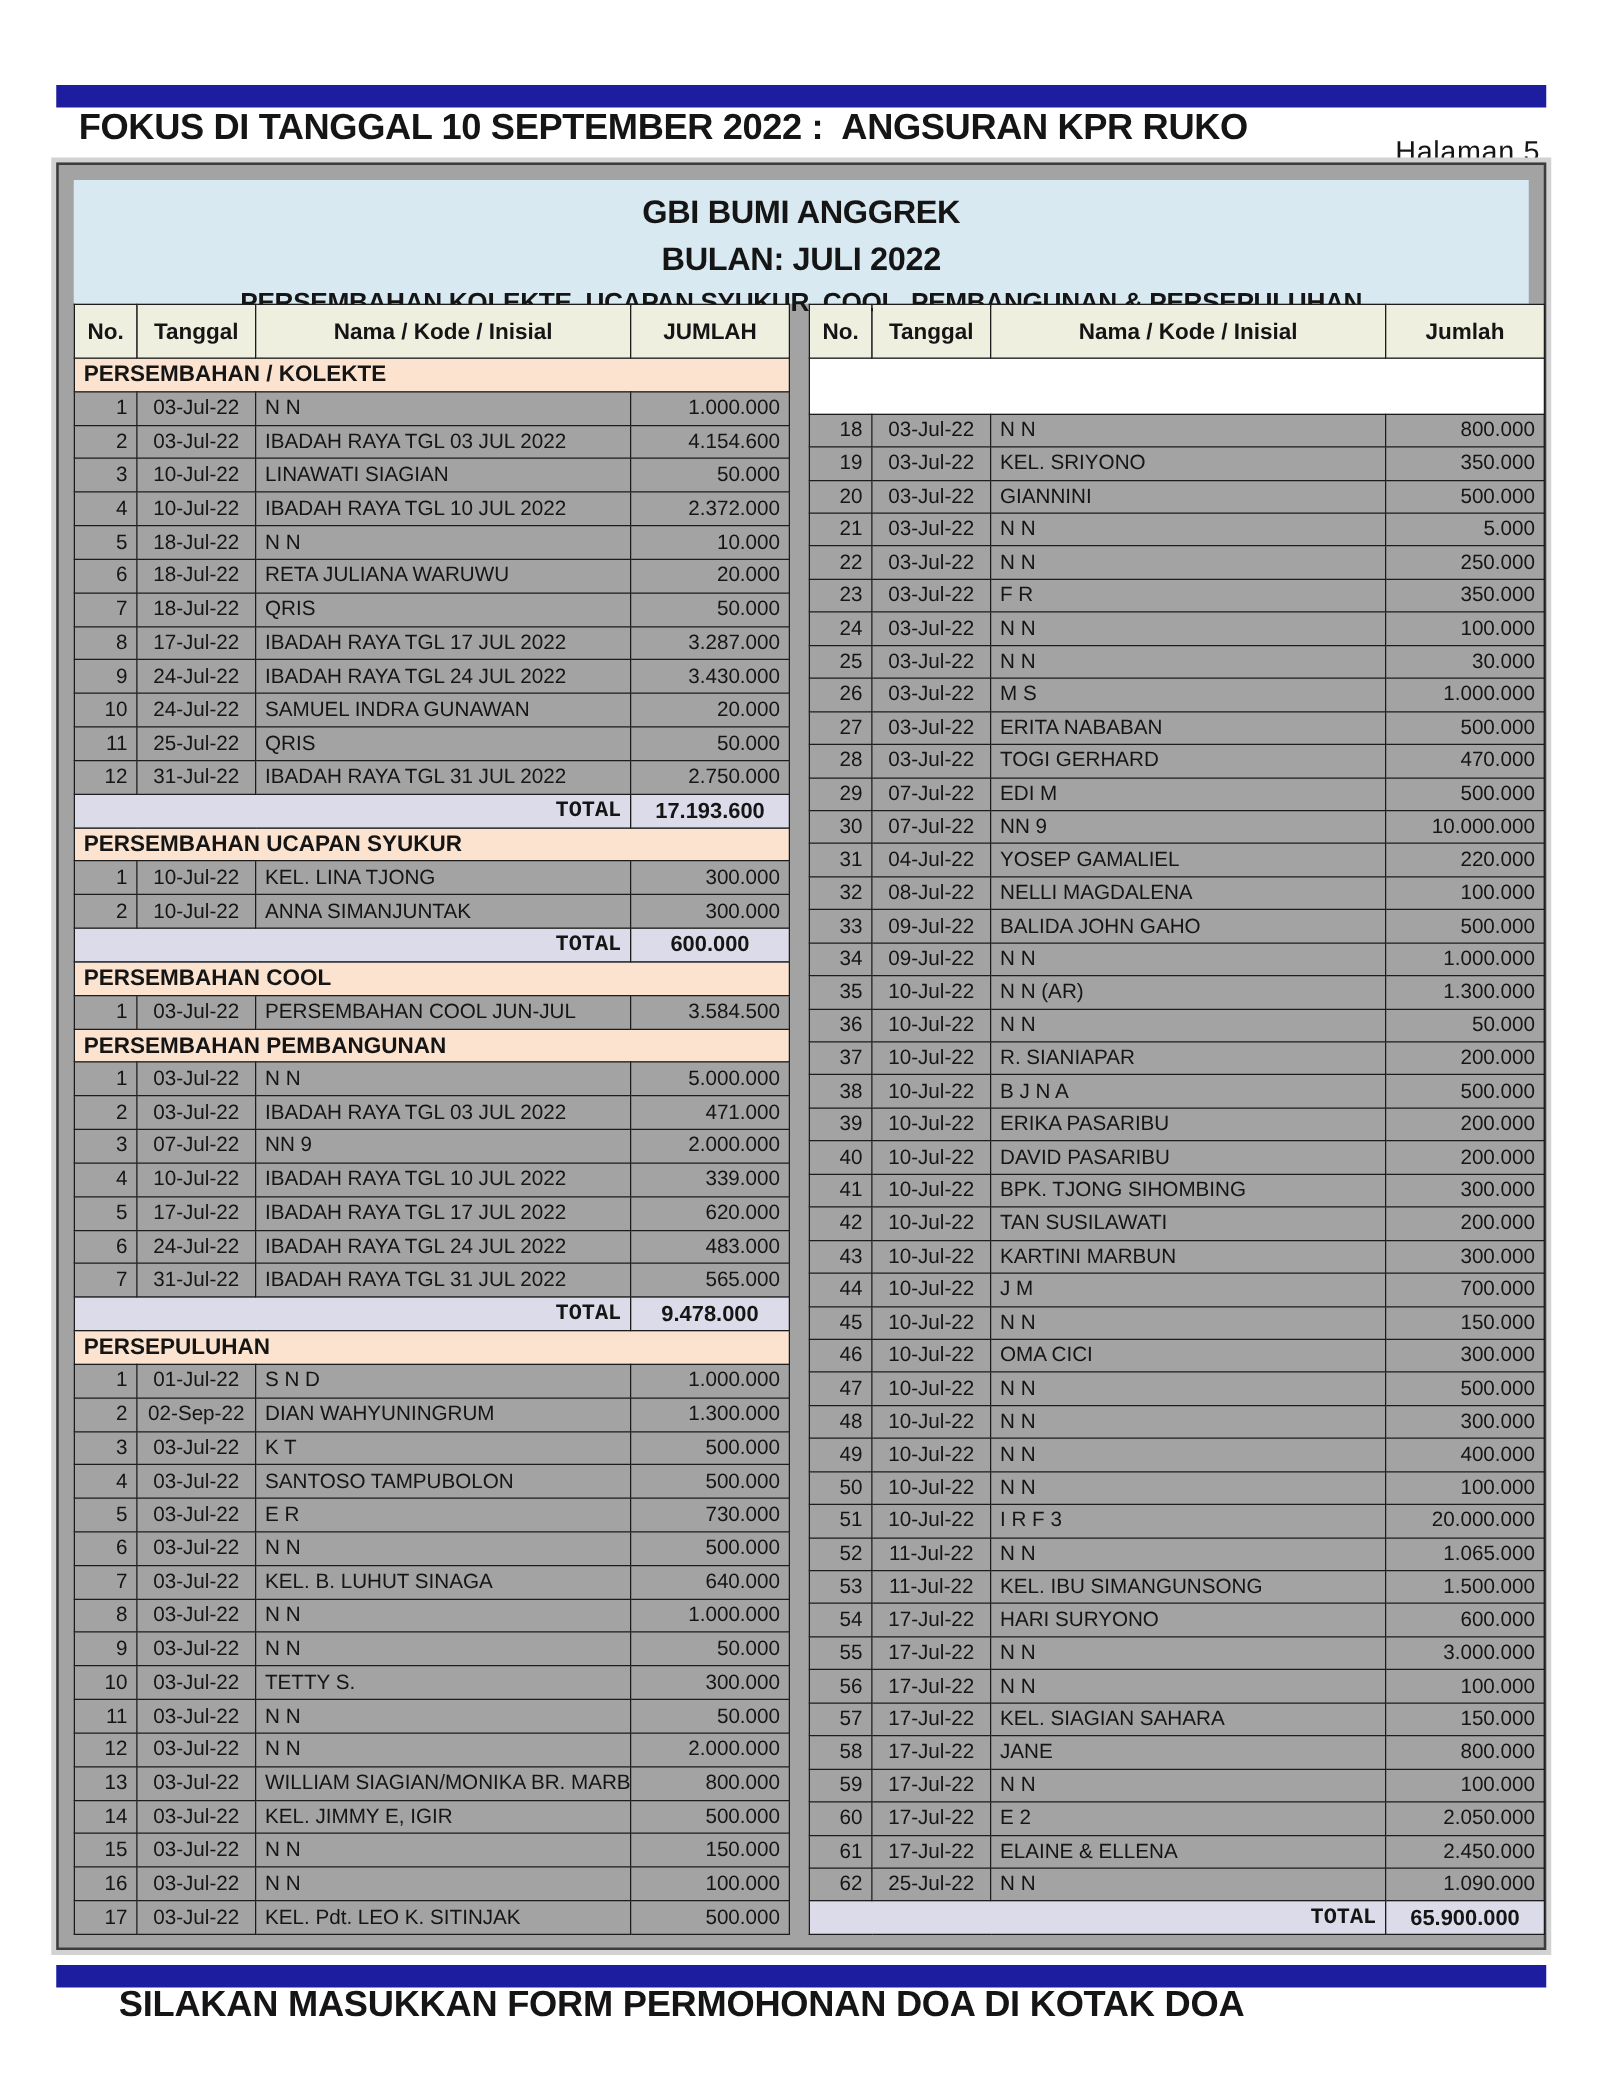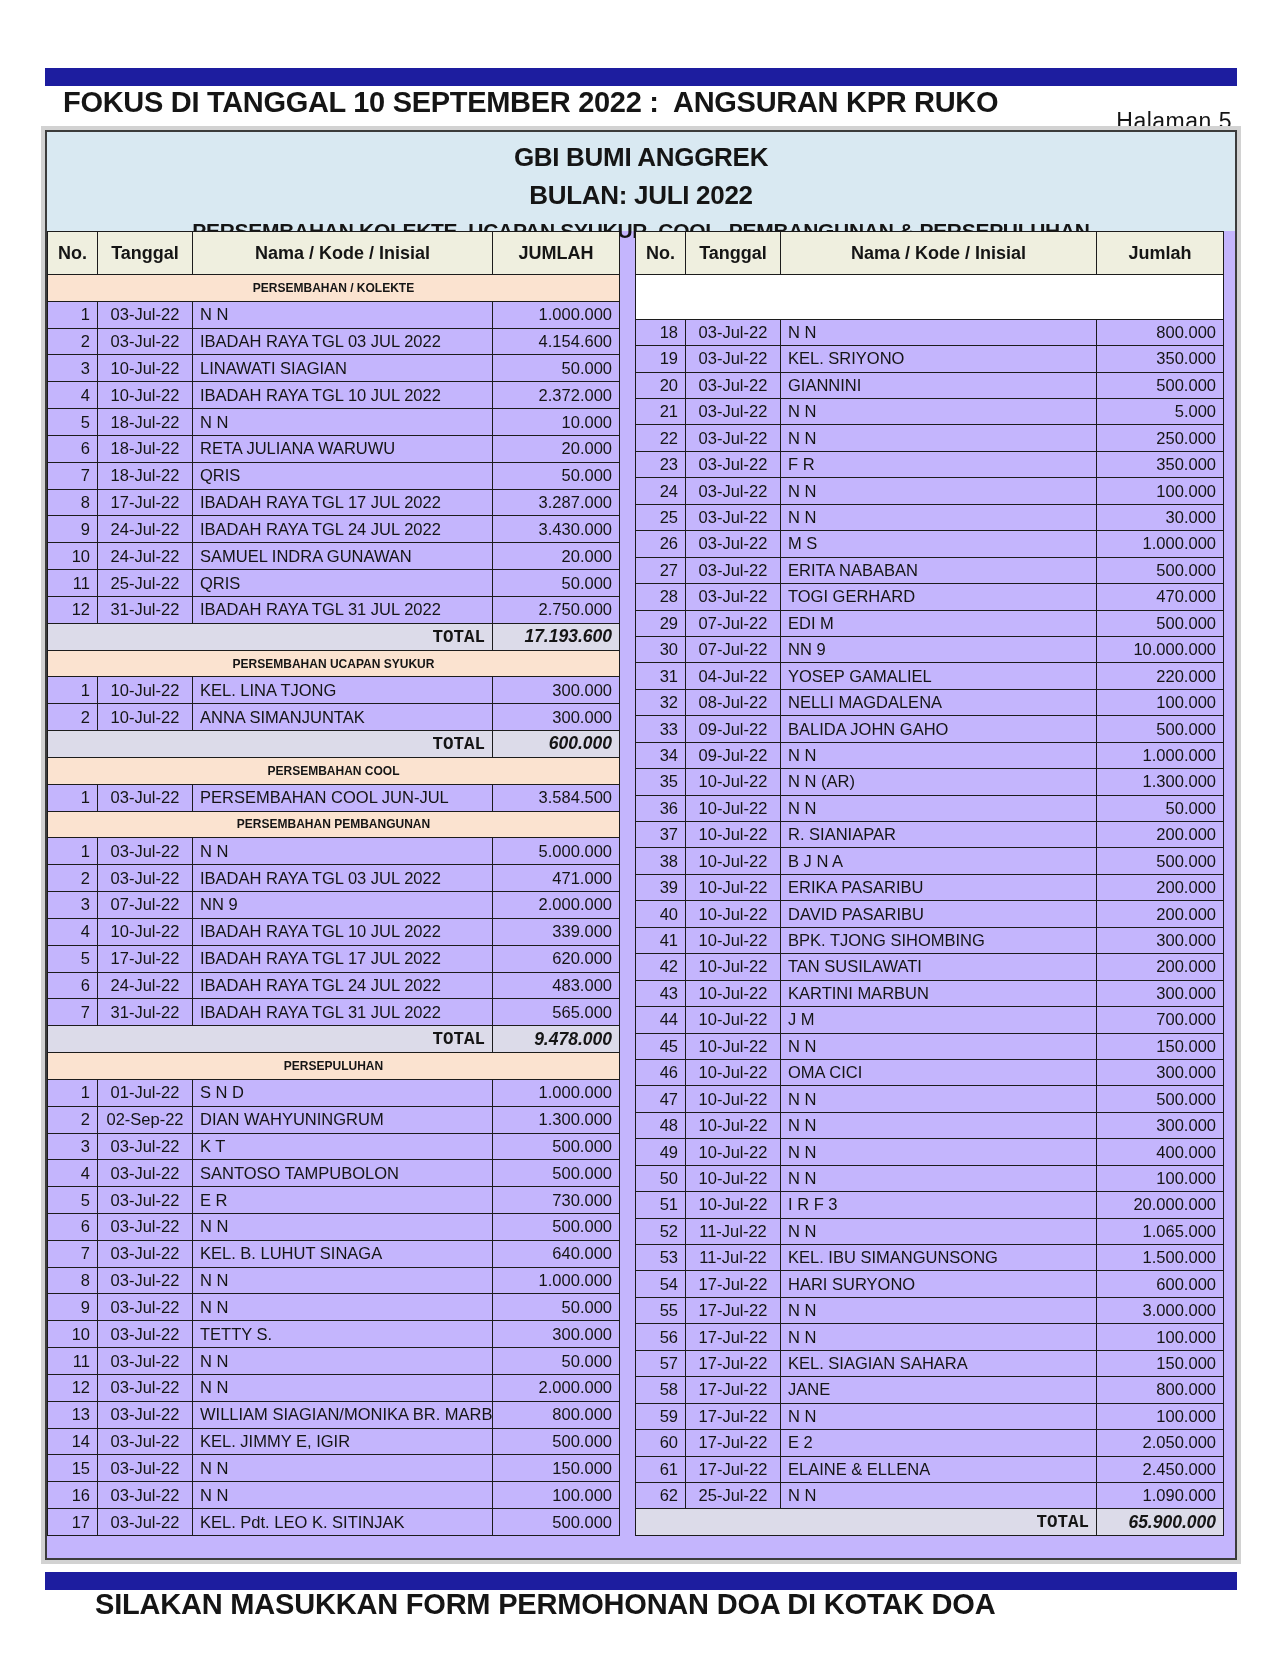--- a/index.html
+++ b/index.html
@@ -24,24 +24,24 @@
     white-space:pre;
     text-align:right;
   }
   .page-number {
     position:absolute; right:48px; top:108px;
     font-size:23px; font-weight:normal; letter-spacing:0.5px;
   }
   .main-box {
     position:absolute; left:45px; top:130px;
     width:1192px; height:1430px;
-    background:#c4b5fd;
+    background:#a3a3a3;
     border:2px solid #3c3c3c;
     box-shadow:0 0 0 4px #d2d2d2;
-    padding:0;
+    padding:12px;
   }
   .title-block {
     background:#d9e9f2;
     text-align:center;
     padding:10px 0 8px 0;
     height:99px;
   }
   .title-org    { font-size:26px; font-weight:bold; letter-spacing:-0.3px; }
   .title-period { font-size:26px; font-weight:bold; letter-spacing:-0.3px; margin-top:7px; }
   .title-sub    { font-size:21px; font-weight:bold; letter-spacing:-0.3px; margin-top:8px; }
@@ -74,30 +74,30 @@
   .col-amt  { width:127px; }
   .tbl-right .col-name { width:316px; }
   .tbl-right .col-amt  { width:127px; }
   td.c-no   { text-align:right; }
   td.c-date { text-align:center; }
   td.c-name { text-align:left; }
   td.c-amt  { text-align:right; }
   tr.row-section td {
     background:#fbe3d0;
     font-weight:bold;
-    font-size:12px;
-    text-align:center;
+    font-size:18px;
+    text-align:left;
   }
   tr.row-total td {
     background:#dcdbe9;
     font-weight:bold;
     font-size:17.5px;
   }
   tr.row-total td.total-label { text-align:right;font-family:Liberation Mono, monospace; }
-  tr.row-total td.c-amt { text-align:right;font-style:italic; }
+  tr.row-total td.c-amt { text-align:center; }
   tr.row-spacer td { height:44px; background:#ffffff; }
   .footer-text {
     position:absolute; left:95px; top:1588px;
     font-size:29px; font-weight:bold; letter-spacing:-0.2px;
   }
 </style>
 </head>
 <body>
 
 <div class="bar top"></div>

